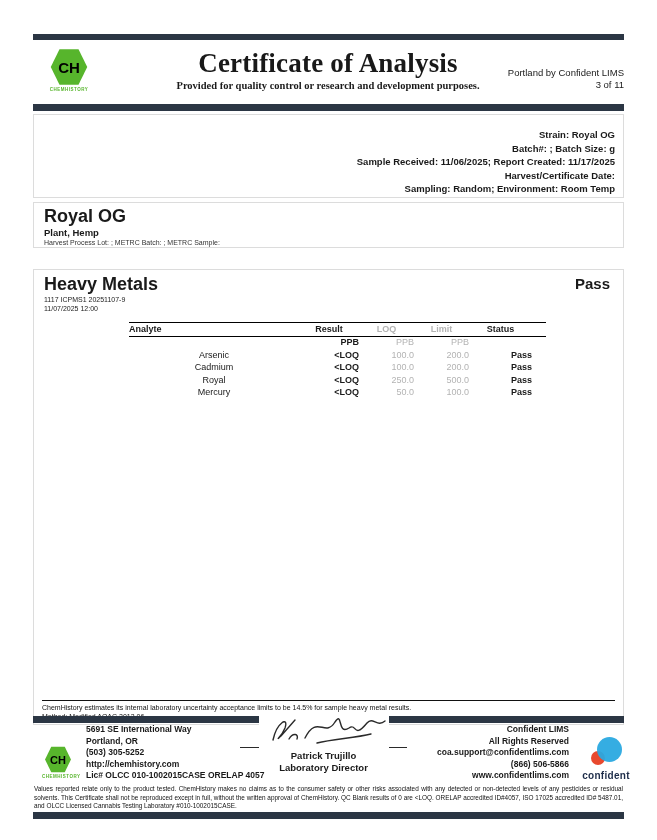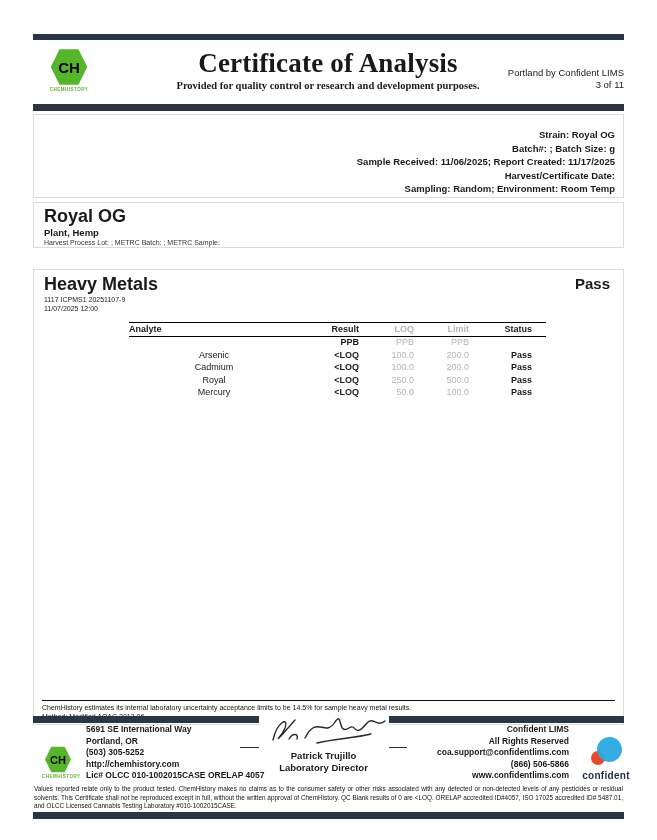--- a/index.html
+++ b/index.html
@@ -40,21 +40,21 @@
 
   .box.analysis { top:252px; height:456px; padding:4px 10px;margin-top:17px; }
   .section-title { font-size:18px; font-weight:600; display:inline-block; }
   .section-status { position:absolute; right:13px; top:5px; font-size:15px; font-weight:600; }
   .section-sub { font-size:7px; line-height:9px; color:#222; }
 
   table.results { border-collapse:collapse; table-layout:fixed; width:417px; margin:9px 0 0 85px; font-size:9px; }
   table.results col.c-analyte{width:170px;} table.results col.c-result{width:60px;}
   table.results col.c-loq{width:55px;} table.results col.c-limit{width:55px;} table.results col.c-status{width:77px;}
   table.results th, table.results td { padding:0.5px 0; line-height:11.5px; font-weight:normal; }
-  table.results tr.head th { border-top:1.5px solid #000; border-bottom:1.5px solid #000; font-weight:bold; text-align:right; }
+  table.results tr.head th { border-top:1.5px solid #000; border-bottom:1.5px solid #000; font-weight:bold; }
   table.results tr.head th.l { text-align:left; }
   table.results .gray { color:#b3b3b3; }
   table.results td { text-align:right; }
   table.results td.l { text-align:center; }
   table.results td.b, table.results th.b { font-weight:bold; }
   table.results .pad-r, table.results td:last-child, table.results th:last-child { padding-right:14px; }
 
   .footnote { position:absolute; left:8px; right:8px; bottom:3px; border-top:1px solid #111; padding-top:2px; font-size:7px; line-height:9px; color:#111; }
 
   

